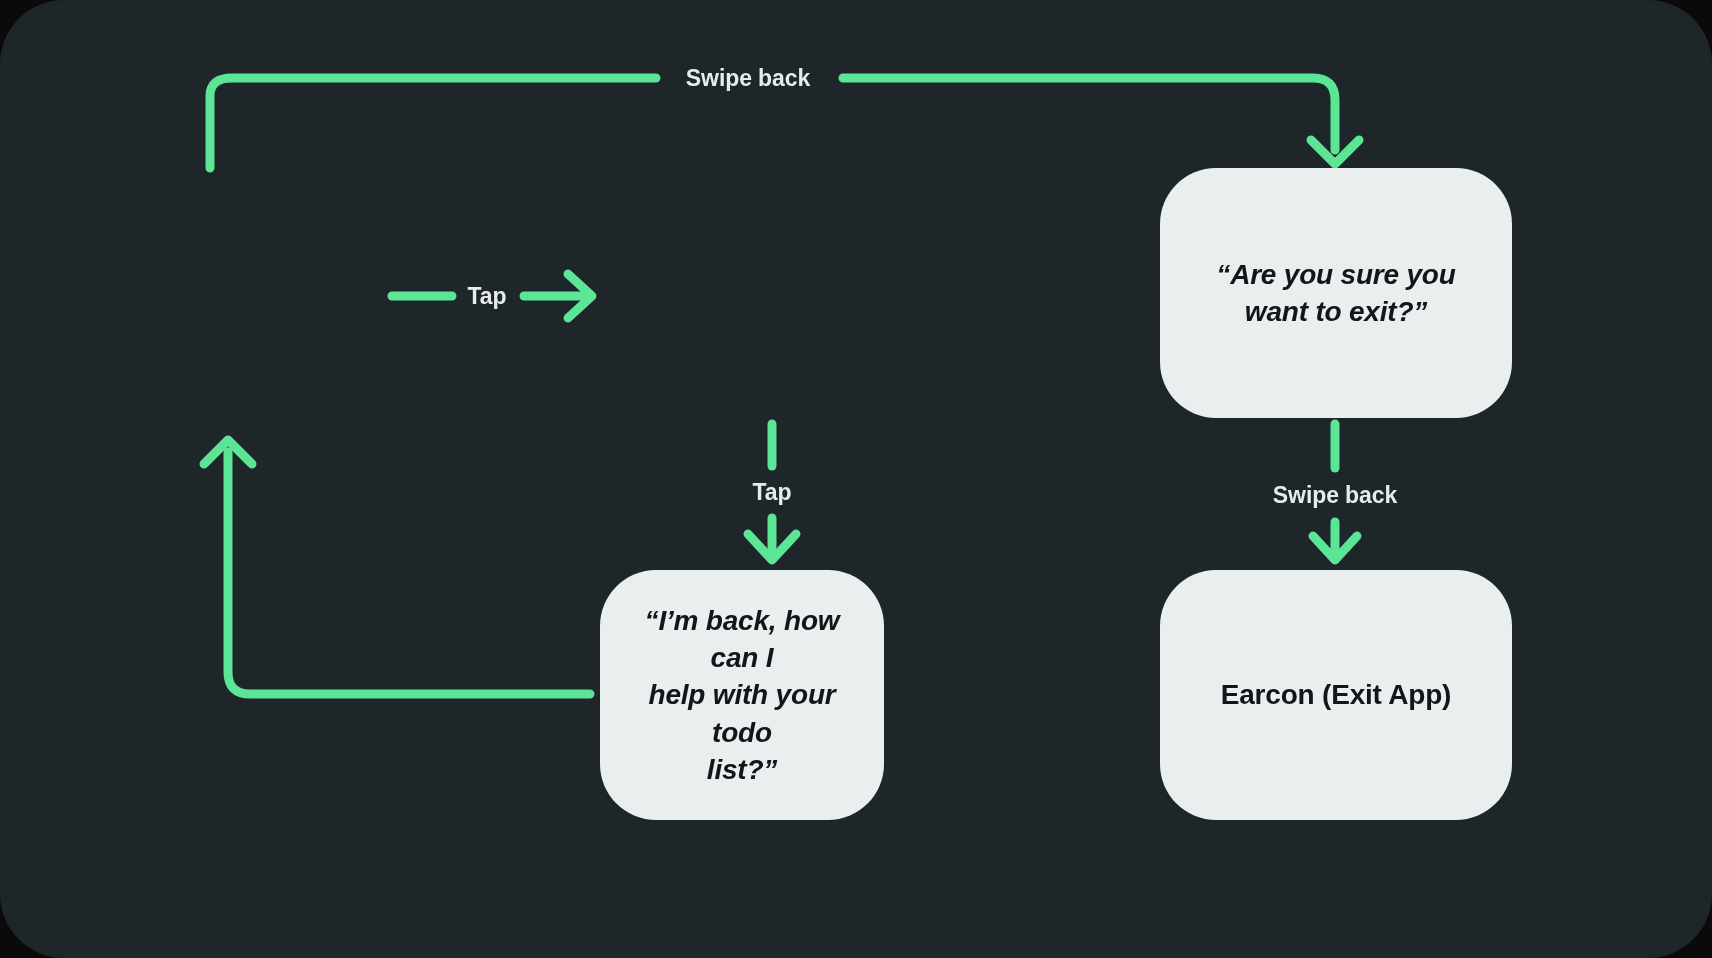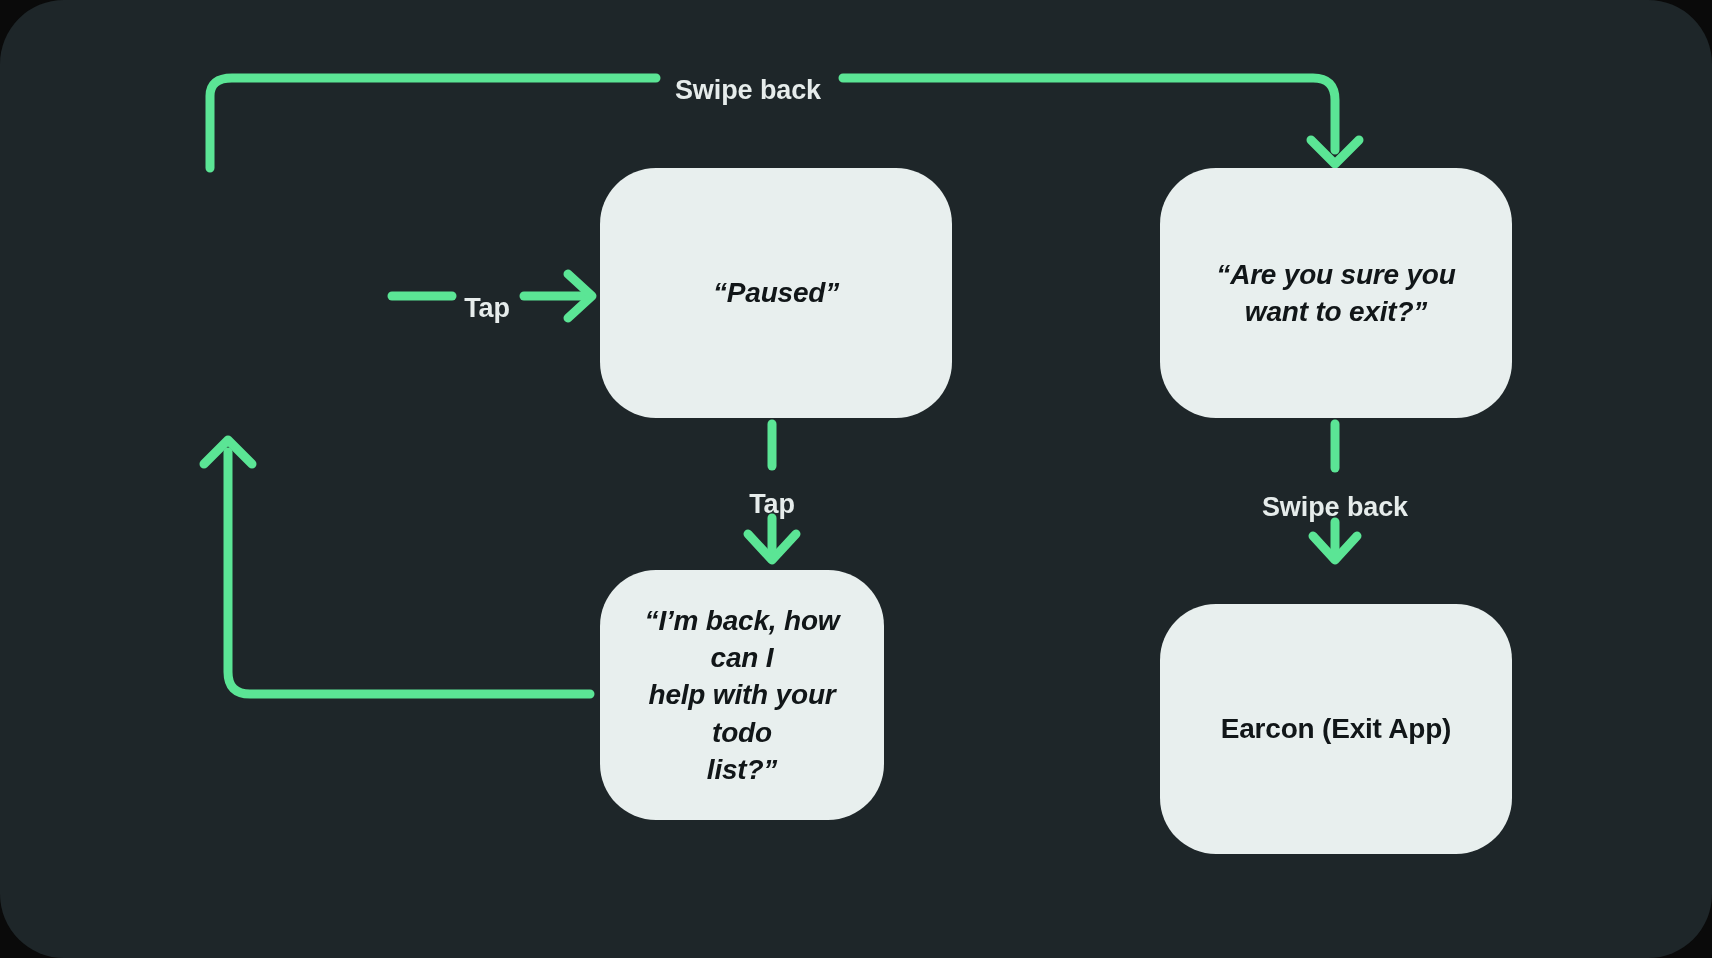--- a/index.html
+++ b/index.html
@@ -52,27 +52,26 @@
     white-space: pre-line;
   }
   .node-text.plain {
     font-style: normal;
   }
   .edge-label {
     position: absolute;
     font-family: "Liberation Sans", sans-serif;
     font-weight: bold;
     font-style: normal;
-    font-size: 27px;
+    font-size: 23px;
     color: #e6eceb;
     letter-spacing: -0.1px;
     white-space: nowrap;
     transform: translate(-50%, -50%);
     text-align: left;
-    margin-top: 12px;
   }
   .flow-line {
     fill: none;
     stroke: #5be595;
     stroke-width: 9;
     stroke-linecap: round;
     stroke-linejoin: round;
   }
   .flow-head {
     fill: none;
@@ -115,36 +114,33 @@
 
       <g>
         <path class="flow-line" d="M 1335 424 L 1335 468"></path>
         <path class="flow-line" d="M 1335 522 L 1335 556"></path>
         <path class="flow-head" d="M 1313 536 L 1335 560 L 1357 536"></path>
       </g>
 
     </svg>
 
 
-    <div class="node-card" style="left:600px; top:168px; width:352px; height:250px;">
-      <div class="node-text">“Paused”</div>
-    </div>
 
     <div class="node-card" style="left:1160px; top:168px; width:352px; height:250px;">
       <div class="node-text">“Are you sure you
 want to exit?”</div>
     </div>
 
     <div class="node-card" style="left:600px; top:570px; width:284px; height:250px;">
       <div class="node-text">“I’m back, how can I
 help with your todo
 list?”</div>
     </div>
 
-    <div class="node-card" style="left:1160px; top:570px; width:352px; height:250px;margin-top:34px;">
+    <div class="node-card" style="left:1160px; top:570px; width:352px; height:250px;">
       <div class="node-text plain">Earcon (Exit App)</div>
     </div>
 
     <div class="edge-label" style="left:748px; top:78px;">Swipe back</div>
 
     <div class="edge-label" style="left:487px; top:296px;">Tap</div>
 
     <div class="edge-label" style="left:772px; top:492px;">Tap</div>
 
     <div class="edge-label" style="left:1335px; top:495px;">Swipe back</div>

